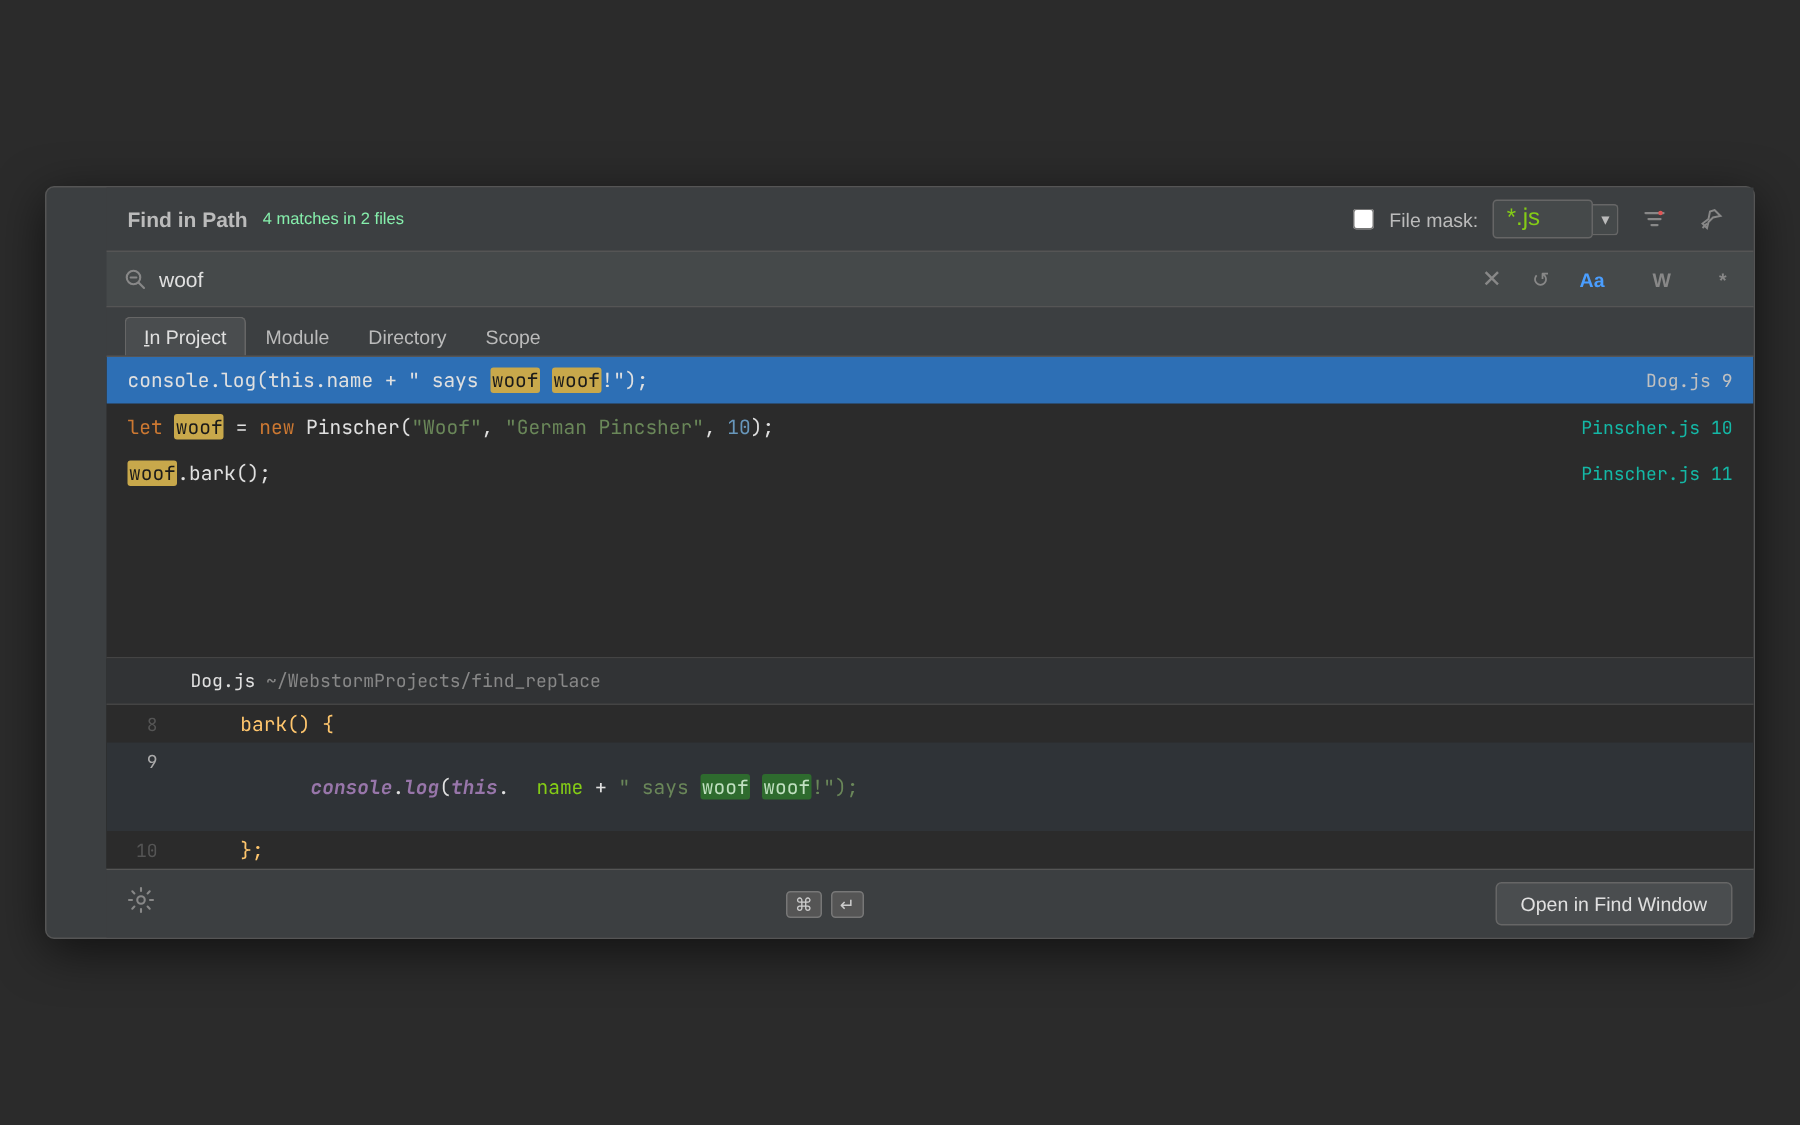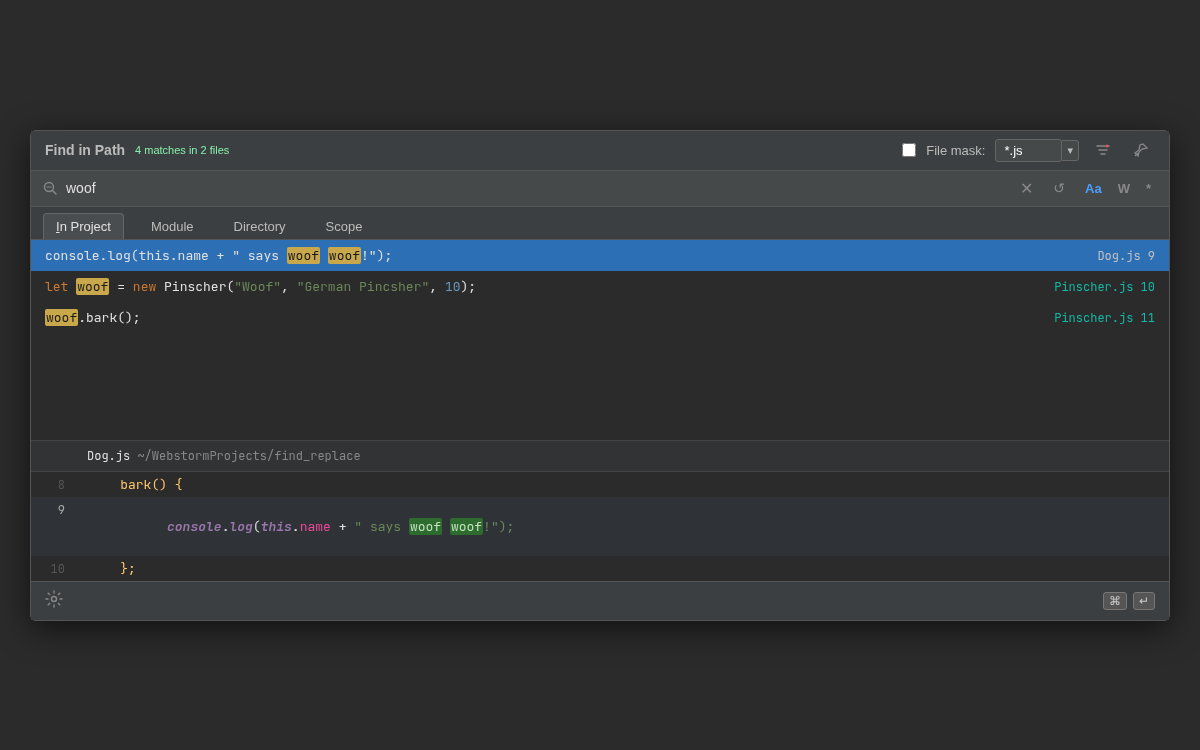--- a/index.html
+++ b/index.html
@@ -14,20 +14,21 @@
       overflow: hidden;
     }
     .dialog {
       width: 1140px;
       background: #3c3f41;
       border: 1px solid #555;
       border-radius: 6px;
       display: flex;
       flex-direction: column;
       box-shadow: 0 8px 32px rgba(0,0,0,0.6);
+      padding-left: 40px;
     }
 
     
     .header {
       background: #3c3f41;
       border-bottom: 1px solid #555;
       padding: 8px 14px;
       display: flex;
       align-items: center;
       gap: 10px;
@@ -43,22 +44,22 @@
     }
     .header-spacer { flex: 1; }
     .file-mask-label {
       color: #bbbbbb;
       font-size: 13px;
     }
     .file-mask-input {
       background: #45494a;
       border: 1px solid #666;
       border-radius: 3px;
-      color: #ffffff;
-      font-size: 13px;
+      color: #84cc16;
+      font-size: 16px;
       padding: 3px 8px;
       width: 67px;
       outline: none;
     }
     .checkbox-filemask {
       width: 14px; height: 14px;
       accent-color: #4a9eff;
       cursor: pointer;
     }
     .dropdown-btn {
@@ -112,21 +113,21 @@
     .search-input {
       flex: 1;
       background: none;
       border: none;
       outline: none;
       color: #e0e0e0;
       font-size: 14px;
     }
     .search-options {
       display: flex;
-      gap: 4px;
+      gap: 20px;
       align-items: center;
     }
     .opt-btn {
       background: none;
       border: none;
       color: #888;
       font-size: 13px;
       cursor: pointer;
       padding: 2px 6px;
       border-radius: 3px;
@@ -141,21 +142,21 @@
       cursor: pointer;
       padding: 2px 6px;
     }
 
     
     .tabs {
       display: flex;
       background: #3c3f41;
       border-bottom: 1px solid #555;
       padding: 6px 12px 0;
-      gap: 14px;
+      gap: 0;
       align-items: flex-end;
     }
     .tab {
       color: #bbbbbb;
       font-size: 13px;
       padding: 5px 12px;
       cursor: pointer;
       border-radius: 4px 4px 0 0;
       border: 1px solid transparent;
       border-bottom: none;
@@ -397,21 +398,21 @@
       <div class="code-line">
         <div class="line-gutter"></div>
         <div class="line-num">8</div>
         <div class="line-code"><span class="c-orange">    bark() {</span></div>
       </div>
 
       <div class="code-line" style="background:#2f3337;">
         <div class="line-gutter" style="background:#3c5a8a;"></div>
         <div class="line-num" style="color:#aaa;">9</div>
         <div class="line-code">
-          <span class="c-purple c-italic">console</span><span>.</span><span class="c-purple c-italic">log</span><span>(</span><span class="c-purple c-italic">this</span><span>.</span><span style="color:#ec4899;">name</span><span> + </span><span class="c-str">" says </span><span class="c-green-match">woof</span><span> </span><span class="c-green-match">woof</span><span class="c-str">!");</span>
+          <span class="c-purple c-italic">console</span><span>.</span><span class="c-purple c-italic">log</span><span>(</span><span class="c-purple c-italic">this</span><span>.</span><span style="color:#84cc16;margin-left:18px;">name</span><span> + </span><span class="c-str">" says </span><span class="c-green-match">woof</span><span> </span><span class="c-green-match">woof</span><span class="c-str">!");</span>
         </div>
       </div>
 
       <div class="code-line">
         <div class="line-gutter"></div>
         <div class="line-num">10</div>
         <div class="line-code"><span class="c-orange">    };</span></div>
       </div>
     </div>
   </div>
@@ -420,14 +421,15 @@
     <button class="gear-btn">
       <svg width="18" height="18" viewBox="0 0 18 18" fill="none">
         <circle cx="9" cy="9" r="2.5" stroke="#888" stroke-width="1.4"></circle>
         <path d="M9 1v2M9 15v2M1 9h2M15 9h2M3.2 3.2l1.4 1.4M13.4 13.4l1.4 1.4M14.8 3.2l-1.4 1.4M4.6 13.4l-1.4 1.4" stroke="#888" stroke-width="1.4" stroke-linecap="round"></path>
       </svg>
     </button>
     <div class="shortcut-hint">
       <span class="kbd">⌘</span>
       <span class="kbd">↵</span>
     </div>
+    <button class="open-btn">Open in Find Window</button>
   </div>
 </div>
 
 </body></html>

